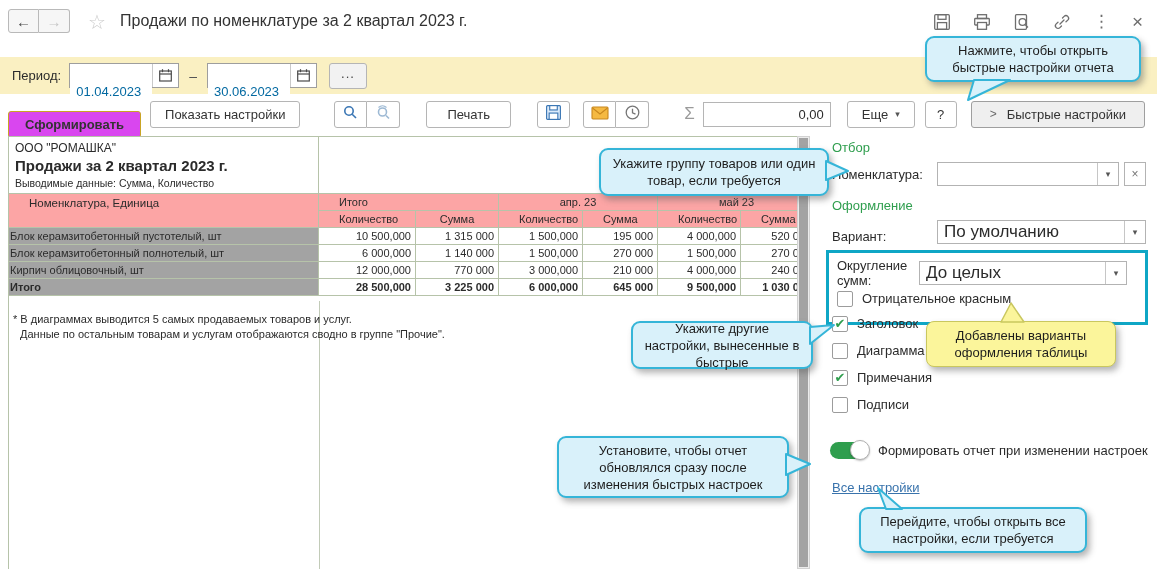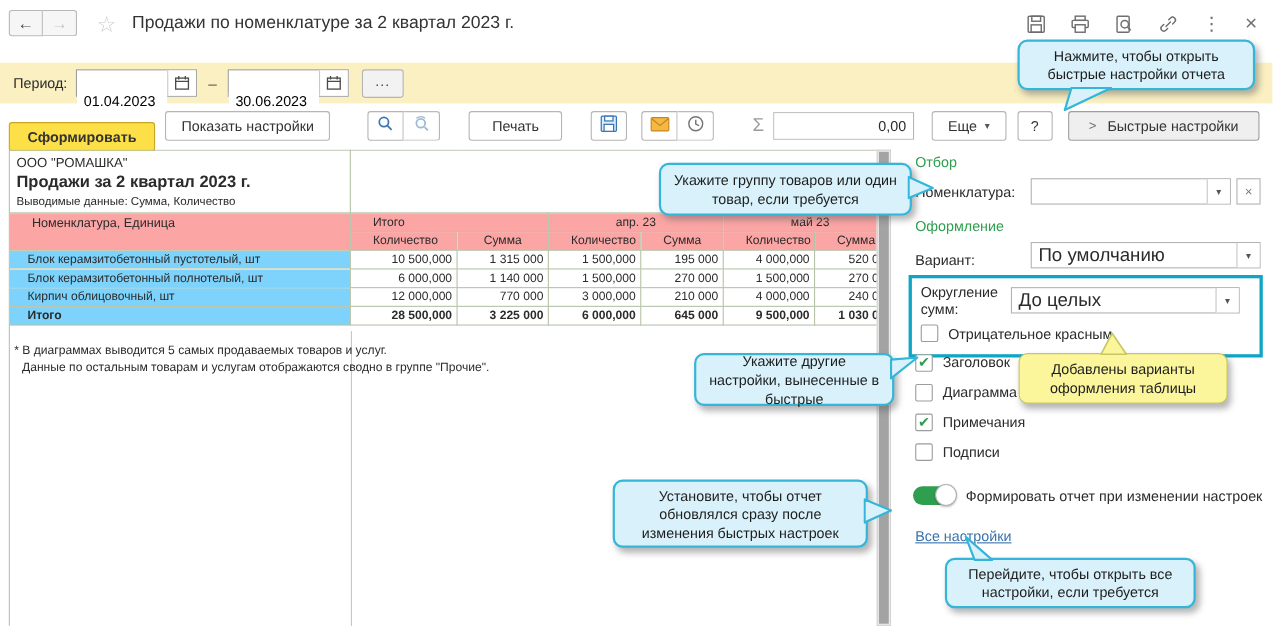--- a/index.html
+++ b/index.html
@@ -16,29 +16,29 @@
   .fav-star { position:absolute; left:88px; top:10px; font-size:20px; color:#cccccc; }
   .page-title { position:absolute; left:120px; top:12px; font-size:16px; color:#333; white-space:nowrap; }
   .hdr-icons { position:absolute; right:14px; top:13px; display:flex; gap:22px; align-items:center; }
   .hdr-icons svg { display:block; }
   .hdr-glyph { font-size:17px; color:#6e6e6e; line-height:18px; }
 
   
   .period-bar { position:absolute; top:57px; left:0; width:1157px; height:37px; background:#faf0c2; display:flex; align-items:center; padding-left:12px; }
   .period-label { font-size:13px; margin-right:8px; }
   .date-field { display:flex; align-items:center; background:#fff; border:1px solid #9e9e9e; height:25px; }
-  .date-field input { border:none; outline:none; width:82px; padding:0 6px; font-size:13px; font-family:"Liberation Sans",sans-serif; color:#000000;margin-top:31px; }
+  .date-field input { border:none; outline:none; width:82px; padding:0 6px; font-size:13px; font-family:"Liberation Sans",sans-serif; color:#0369a1;margin-top:31px; }
   .date-cal-btn { width:26px; height:23px; border-left:1px solid #c9c9c9; display:flex; align-items:center; justify-content:center; cursor:pointer; background:#fff; }
   .period-dash { margin:0 10px; font-size:14px; color:#555; }
   .dots-btn { margin-left:12px; width:38px; height:26px; background:#f2f2f2; border:1px solid #b5b5b5; border-radius:3px; font-size:13px; color:#444; display:flex; align-items:flex-end; justify-content:center; padding-bottom:7px; cursor:pointer; letter-spacing:1px; }
 
   
   .toolbar { position:absolute; top:99px; left:0; width:1157px; height:30px; display:flex; align-items:center; padding:0 12px 0 8px; }
   .tb-btn { height:27px; border:1px solid #b5b5b5; background:#fff; border-radius:3px; font-size:13px; color:#333; display:flex; align-items:center; justify-content:center; padding:0 14px; cursor:pointer; white-space:nowrap; }
-  .tb-btn.primary { background:#fde047; border-color:#c9a524; font-weight:bold; padding:0 16px;margin-top:20px; }
+  .tb-btn.primary { background:#d946ef; border-color:#c9a524; font-weight:bold; padding:0 16px;margin-top:20px; }
   .btn-group { display:flex; }
   .btn-group .tb-btn { border-radius:0; }
   .btn-group .tb-btn:first-child { border-radius:3px 0 0 3px; }
   .btn-group .tb-btn:last-child { border-radius:0 3px 3px 0; border-left:none; }
   .icon-btn { padding:0; width:33px; }
   .tb-right { margin-left:auto; display:flex; align-items:center; }
   .sum-symbol { font-size:17px; color:#9a9a9a; margin-right:8px; }
   .sum-field { width:128px; height:25px; border:1px solid #b5b5b5; background:#fff; }
   .sum-field input { width:100%; height:100%; border:none; outline:none; text-align:right; padding:0 6px; font-size:13px; font-family:"Liberation Sans",sans-serif; color:#2b2b2b; }
   .more-btn { margin-left:16px; }
@@ -54,21 +54,21 @@
   td.head-left { padding:4px 6px; vertical-align:top; background:#fff; }
   td.head-right { background:#fff; }
   .rep-company { font-size:12px; margin-bottom:2px; }
   .rep-title { font-size:15px; font-weight:bold; margin-bottom:3px; }
   .rep-subtitle { font-size:10.5px; }
   tr.hdr td { background:#fca5a5; height:17px; padding:1px 20px; }
   td.h-item { vertical-align:top; padding-top:3px !important; font-size:11.5px !important; }
   td.h-total { text-align:left; }
   td.h-month { text-align:center; }
   td.h-sub { text-align:center; }
-  table.report td.c-name { background:#7dd3fc; padding:1px 16px; height:17px; }
+  table.report td.c-name { background:#a3a3a3; padding:1px 1px; height:17px; }
   table.report td.c-num { background:#fff; padding:1px 4px; height:17px; text-align:right; }
   tr.total td { background:#d9e7ca; font-weight:bold; height:18px; }
   .footnote { position:relative; z-index:2; margin-top:16px; padding-left:4px; font-size:11px; line-height:15px; }
   .footnote .fn2 { padding-left:7px; }
   .report-vline { position:absolute; left:310px; top:165px; bottom:0; width:1px; background:#c2cbb8; z-index:1; }
 
   
   .vscrollbar { position:absolute; left:797px; top:136px; width:13px; height:433px; background:#ececec; border:1px solid #d2d2d2; }
   .vscroll-thumb { position:absolute; left:1px; top:1px; width:9px; height:429px; background:#a3a3a3; }
 
@@ -78,21 +78,21 @@
   .s-row { position:absolute; left:10px; right:8px; display:flex; align-items:center; }
   .s-label { width:105px; flex:0 0 auto; }
   .combo { flex:1; height:24px; border:1px solid #b3b3b3; background:#fff; display:flex; align-items:center; }
   .combo .combo-text { flex:1; padding:0 6px; font-size:17px; white-space:nowrap; overflow:hidden; }
   .combo .combo-arrow { width:21px; height:100%; border-left:1px solid #c6c6c6; display:flex; align-items:center; justify-content:center; font-size:9px; color:#555; cursor:pointer; background:#fff; }
   .clear-btn { width:22px; height:24px; margin-left:5px; border:1px solid #b3b3b3; background:#fff; color:#777; font-size:12px; display:flex; align-items:center; justify-content:center; cursor:pointer; flex:0 0 auto; }
   .teal-box { position:absolute; left:4px; top:114px; width:322px; border:3px solid #0fa6c5; padding:5px 8px 7px 8px; background:#fff; }
   .teal-row { display:flex; align-items:center; }
   .teal-label { width:82px; flex:0 0 auto; line-height:15px; }
   .teal-box .combo { max-width:208px; }
-  .cb-row { display:flex; align-items:center; height:27px; cursor:pointer; }
+  .cb-row { display:flex; height:27px; cursor:pointer; }
   .cb-box { width:16px; height:16px; border:1px solid #9c9c9c; border-radius:2px; background:#fff; margin-right:9px; flex:0 0 auto; display:flex; align-items:center; justify-content:center; font-size:13px; color:#2f9e4e; line-height:14px; }
   .teal-box .cb-row { height:24px; margin-top:3px; }
   .checkbox-list { position:absolute; left:10px; top:180px; right:8px; }
   .toggle-row { position:absolute; left:8px; top:306px; right:0; display:flex; align-items:center; }
   .toggle { position:relative; width:38px; height:17px; border-radius:9px; background:#c9c9c9; margin-right:10px; flex:0 0 auto; cursor:pointer; }
   .toggle.on { background:#2f9e4e; }
   .toggle-knob { position:absolute; right:-2px; top:-2px; width:20px; height:20px; border-radius:50%; background:#fff; border:1px solid #b0b0b0; box-shadow:0 1px 2px rgba(0,0,0,.25); }
   .all-settings { position:absolute; left:10px; top:344px; color:#3973ac; text-decoration:underline; cursor:pointer; }
 
   

